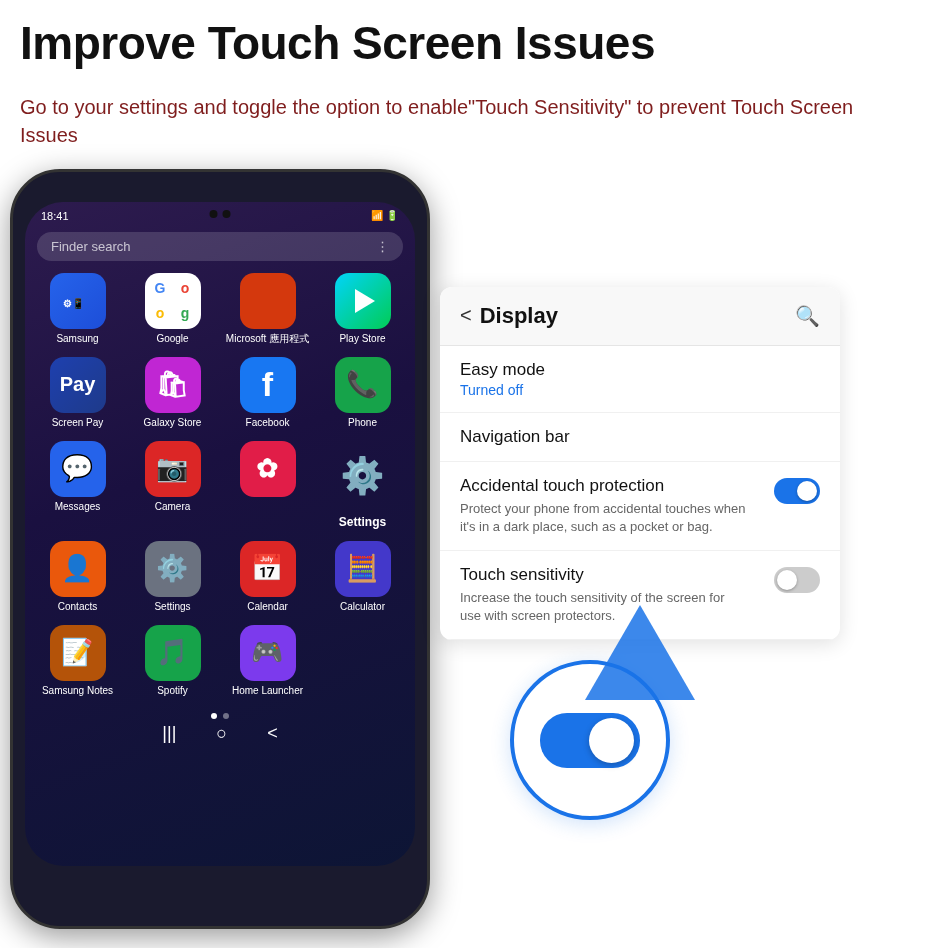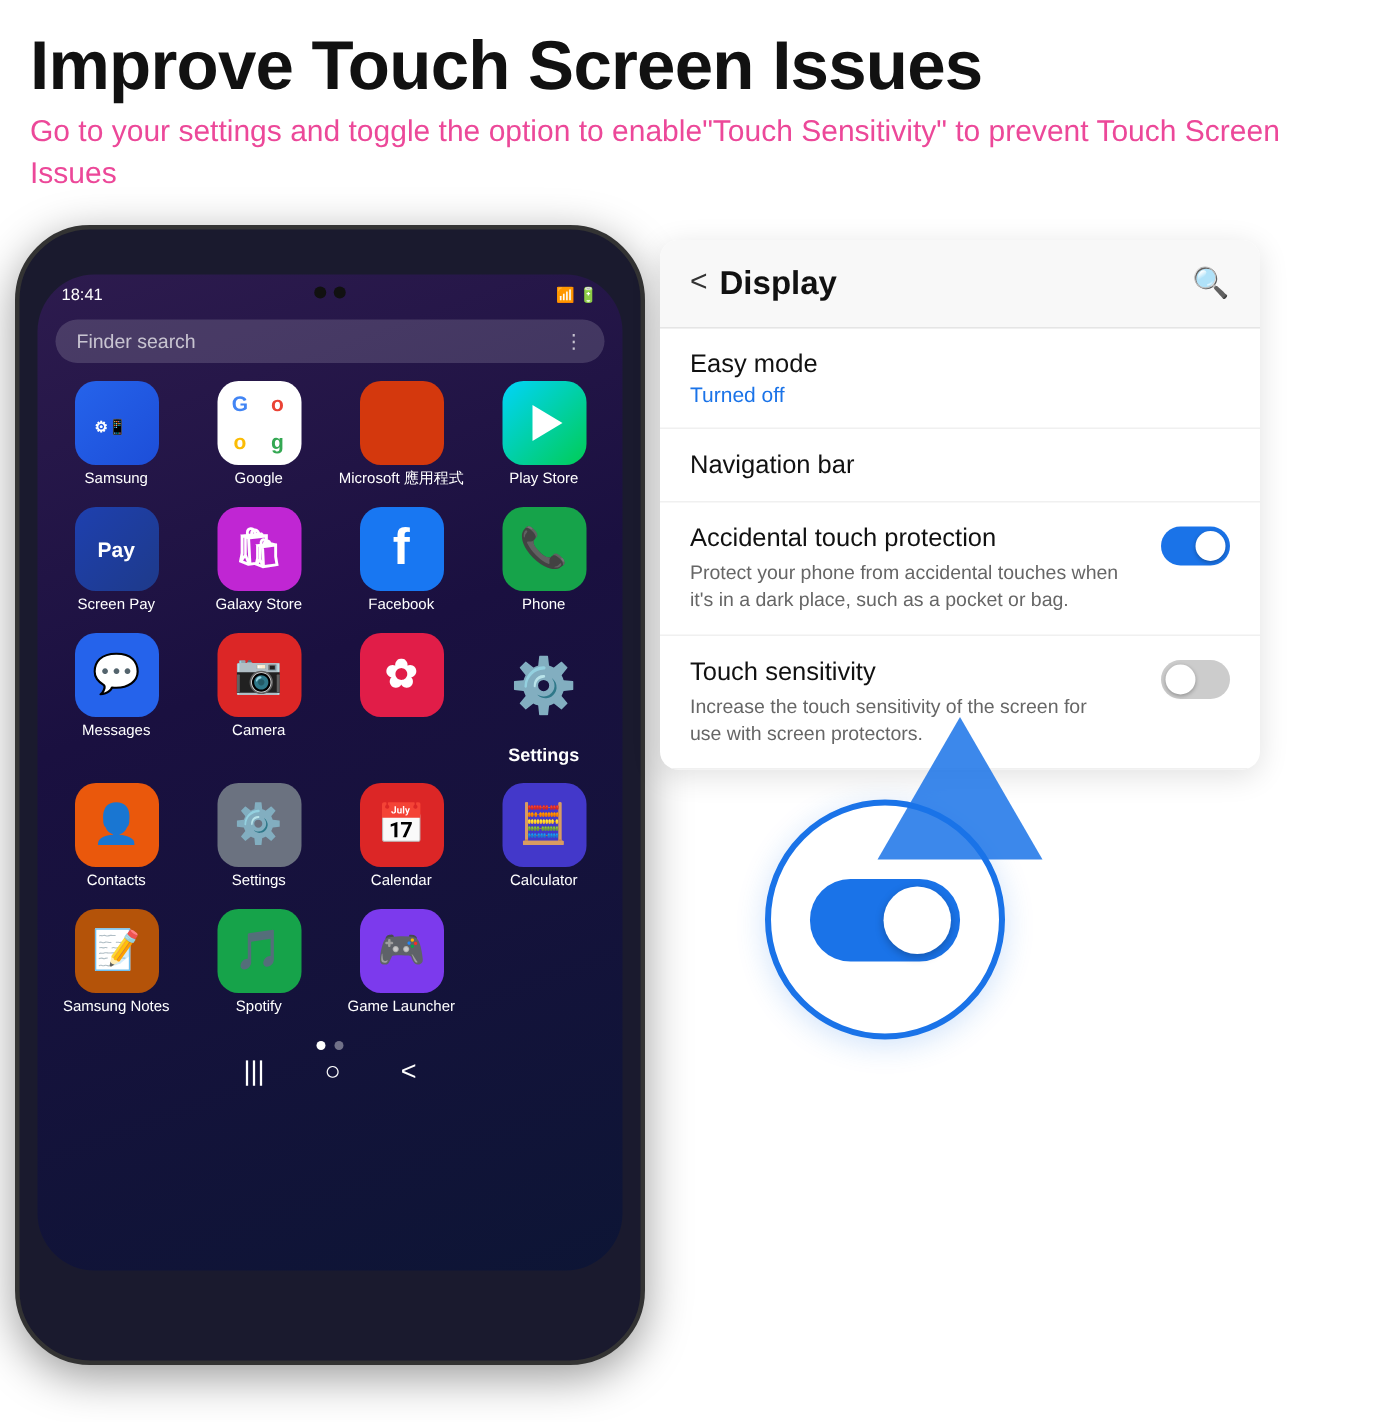--- a/index.html
+++ b/index.html
@@ -20,29 +20,29 @@
     .main-title {
       font-size: 46px;
       font-weight: 900;
       color: #111;
       line-height: 1.1;
       letter-spacing: -0.5px;
     }
 
     .subtitle {
       font-size: 20px;
-      color: #ec4899;
-      margin-top: 5px;
+      color: #7f1d1d;
+      margin-top: 24px;
       line-height: 1.4;
     }
 
     .content-area {
       display: flex;
       flex-direction: row;
-      align-items: flex-start;
+      align-items: center;
       padding: 10px 30px 0 10px;
       gap: 10px;
     }
 
     
     .phone-mockup {
       width: 420px;
       height: 760px;
       background: #1a1a2e;
       border-radius: 50px;
@@ -422,21 +422,21 @@
             </svg>
           </div>
           <span class="app-label">Play Store</span>
         </div>
       </div>
 
       <div class="app-grid">
 
         <div class="app-item">
           <div class="app-icon icon-pay">
-            <span style="font-size:14px;font-weight:900;">Pay</span>
+            <span style="font-size:20px;font-weight:900;">Pay</span>
           </div>
           <span class="app-label">Screen Pay</span>
         </div>
 
         <div class="app-item">
           <div class="app-icon icon-galaxystore">
             <span style="font-size:26px;">🛍</span>
           </div>
           <span class="app-label">Galaxy Store</span>
         </div>
@@ -524,21 +524,21 @@
         <div class="app-item">
           <div class="app-icon icon-spotify">
             <span style="font-size:26px;">🎵</span>
           </div>
           <span class="app-label">Spotify</span>
         </div>
         <div class="app-item">
           <div class="app-icon icon-gamelauncher">
             <span style="font-size:26px;">🎮</span>
           </div>
-          <span class="app-label">Game Launcher</span>
+          <span class="app-label">Home Launcher</span>
         </div>
       </div>
 
       <div class="dots" style="justify-content:center;margin-top:10px;">
         <div class="dot active"></div>
         <div class="dot"></div>
       </div>
 
       <div class="nav-icons" style="justify-content:center;margin-top:4px;">
         <span>|||</span>

